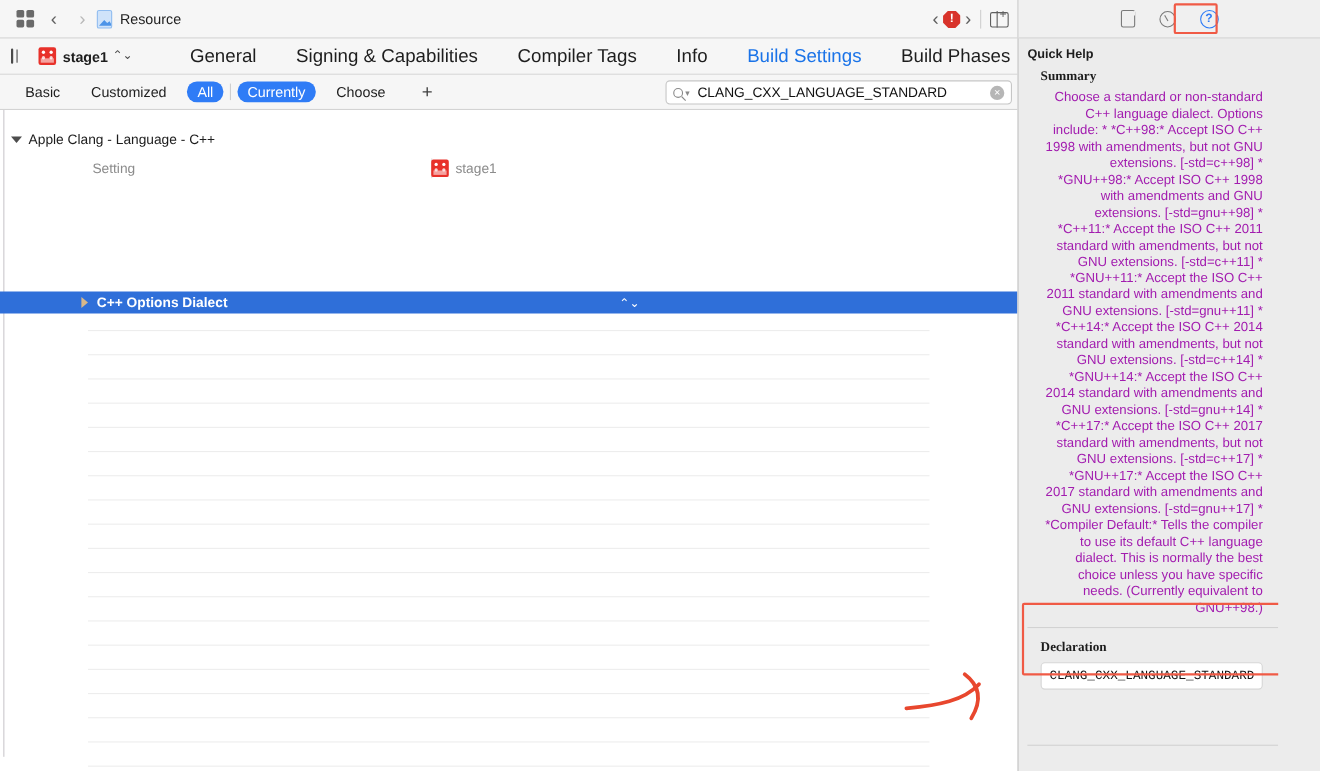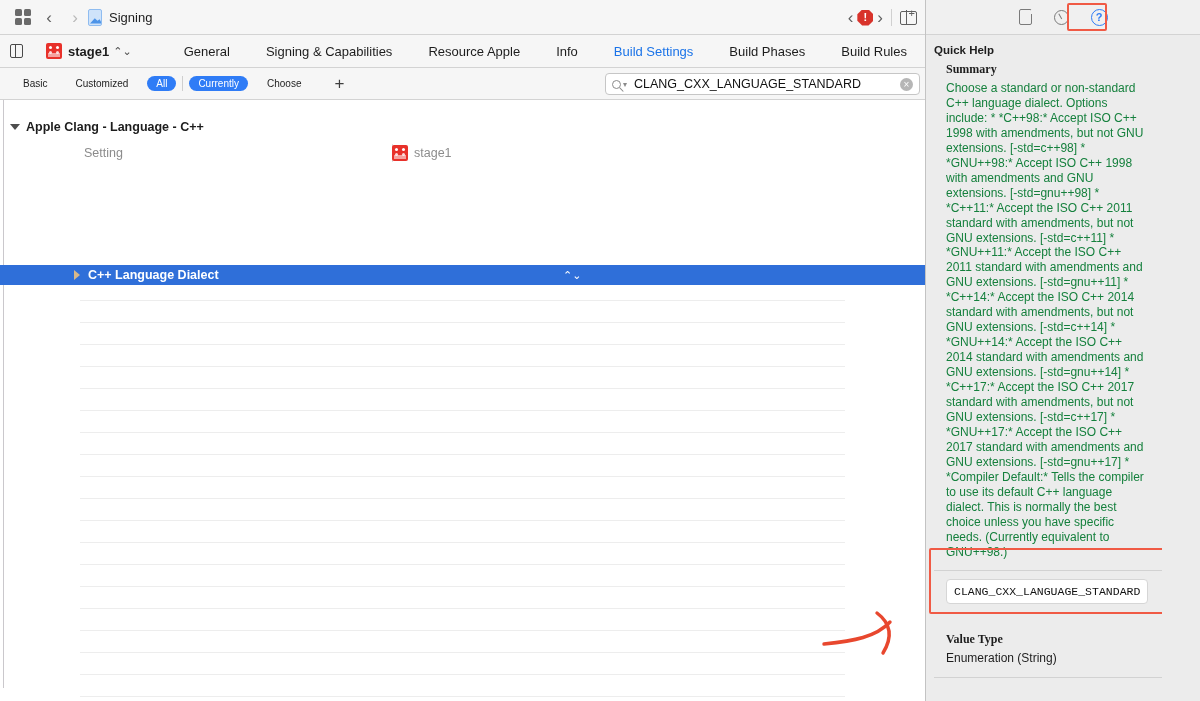--- a/index.html
+++ b/index.html
@@ -99,33 +99,33 @@
     box-shadow: 7px 0 0 #fff, 0 5px 0 rgba(255,255,255,.8), 7px 5px 0 rgba(255,255,255,.8);
   }
   .target-icon::after {
     content: ""; position: absolute; left: 2px; bottom: 2px; width: 12px; height: 4px;
     background: rgba(255,255,255,.55);
   }
   .target-name { font-size: 13px; font-weight: bold; color: #1d1d1d; margin-left: 6px; }
   .stepper { font-size: 11px; color: #4c4c4c; margin-left: 4px; line-height: 1; }
 
   .tabs { display: flex; align-items: center; margin-left: 34px; }
-  .tab { font-size: 13px; color: #1d1d1d; padding: 0 18px; cursor: default; white-space: nowrap; }
+  .tab { font-size: 17px; color: #1d1d1d; padding: 0 18px; cursor: default; white-space: nowrap; }
   .tab.active { color: #1a73e8; }
 
   
   .filterbar {
     height: 32px; width: 925px;
     background: #f6f6f6;
     border-bottom: 1px solid #d3d3d3;
     display: flex; align-items: center;
     position: relative;
   }
   .fbtn {
-    font-size: 10px; color: #1d1d1d;
+    font-size: 13px; color: #1d1d1d;
     padding: 2px 9px; border-radius: 9px; cursor: default; white-space: nowrap;
   }
   .fbtn.sel { background: #2f7cf6; color: #ffffff; }
   .fsep { width: 1px; height: 15px; background: #cfcfcf; margin: 0 6px; }
   .plus { font-size: 17px; color: #3f3f3f; padding: 0 10px; line-height: 1; }
 
   .searchfield {
     position: absolute; left: 605px; top: 5px;
     width: 315px; height: 22px;
     background: #ffffff; border: 1px solid #c6c6c6; border-radius: 4px;
@@ -151,21 +151,21 @@
   .leftrule { position: absolute; left: 3px; top: 0; width: 1px; height: 588px; background: #cac8cc; }
 
   .group-row {
     position: absolute; left: 0; top: 17px; height: 20px; display: flex; align-items: center;
     padding-left: 10px;
   }
   .disclosure-down {
     width: 0; height: 0; border-left: 5px solid transparent; border-right: 5px solid transparent;
     border-top: 6px solid #4d4d4d; margin-right: 6px;
   }
-  .group-label { font-size: 12.5px; font-weight: bold; color: #1d1d1d; }
+  .group-label { font-size: 12.5px; font-weight: normal; color: #1d1d1d; }
 
   .head-row {
     position: absolute; left: 0; top: 42px; width: 925px; height: 22px;
     display: flex; align-items: center;
   }
   .col-setting { position: absolute; left: 84px; font-size: 12.5px; color: #8c8c8c; }
   .col-div { position: absolute; left: 392px; top: 2px; width: 1px; height: 18px; background: #e0e0e0; }
   .col-target { position: absolute; left: 392px; display: flex; align-items: center; }
   .col-target .tname { font-size: 12.5px; color: #8c8c8c; margin-left: 6px; }
 
@@ -218,21 +218,21 @@
     color: #2f7cf6; font-size: 11px; font-weight: bold;
     display: flex; align-items: center; justify-content: center;
   }
   .hl-box { position: absolute; border: 2px solid #f05a45; border-radius: 2px; }
   #hl-help { left: 141px; top: 3px; width: 40px; height: 28px; }
 
   .insp-body { position: relative; width: 236px; height: 666px; overflow: hidden; }
   .qh-header { font-size: 11.5px; font-weight: bold; color: #1d1d1d; padding: 9px 0 0 8px; }
   .qh-section { padding: 6px 14px 0 20px; }
   .qh-h { font-size: 12px; font-weight: bold; color: #1d1d1d; margin-bottom: 4px; font-family: Liberation Serif, serif; }
-  .qh-p { font-size: 12px; color: #15803d; line-height: 14.95px; }
+  .qh-p { font-size: 12px; color: #a21caf; line-height: 14.95px; text-align: right; }
   .qh-divider { height: 1px; background: #d2d2d2; margin: 10px 0 0 8px; }
 
   .decl-wrap { position: relative; margin-top: 8px; }
   .decl-field {
     margin: 6px 14px 0 20px; height: 25px;
     background: #fff; border: 1px solid #d6d6d6; border-radius: 4px;
     display: flex; align-items: center; padding: 0 7px;
     font-family: "Liberation Mono", monospace; font-size: 11.5px; color: #111;
   }
   #hl-decl { left: 3px; top: 513px; width: 266px; height: 66px; }
@@ -257,21 +257,21 @@
               <i></i>
             </span>
         </div>
         <div class="icon-btn">
           <span class="chev">‹</span>
         </div>
         <div class="icon-btn">
           <span class="chev dim">›</span>
         </div>
         <span class="doc-icon"></span>
-        <span class="proj-name">Signing</span>
+        <span class="proj-name">Resource</span>
       </div>
       <div class="tb-right">
         <span class="chev">‹</span>
         <span class="err-badge">
             <span>!</span>
           </span>
         <span class="chev">›</span>
         <span class="tb-sep"></span>
         <span class="panel-icon"></span>
       </div>
@@ -280,21 +280,21 @@
     <div class="tabbar">
       <span class="sb-toggle"></span>
       <div class="target-chip">
         <span class="target-icon"></span>
         <span class="target-name">stage1</span>
         <span class="stepper">⌃⌄</span>
       </div>
       <div class="tabs">
         <span class="tab">General</span>
         <span class="tab">Signing &amp; Capabilities</span>
-        <span class="tab">Resource Apple</span>
+        <span class="tab">Compiler Tags</span>
         <span class="tab">Info</span>
         <span class="tab active">Build Settings</span>
         <span class="tab">Build Phases</span>
         <span class="tab">Build Rules</span>
       </div>
     </div>
 
     <div class="filterbar">
       <span style="width:14px"></span>
       <span class="fbtn">Basic</span>
@@ -329,21 +329,21 @@
         <span class="col-setting">Setting</span>
         <span class="col-div"></span>
         <span class="col-target">
           <span class="target-icon"></span>
           <span class="tname">stage1</span>
         </span>
       </div>
 
       <div class="sel-row">
         <span class="disclosure-right"></span>
-        <span class="sel-name">C++ Language Dialect</span>
+        <span class="sel-name">C++ Options Dialect</span>
         <span class="sel-value">GNU++11 [-std=gnu++11]</span>
         <span class="sel-stepper">⌃⌄</span>
       </div>
 
       <div id="empty-rows">
           <div class="sepline" style="top: 200px;"></div>
           <div class="sepline" style="top: 222px;"></div>
           <div class="sepline" style="top: 244px;"></div>
           <div class="sepline" style="top: 266px;"></div>
           <div class="sepline" style="top: 288px;"></div>
@@ -382,25 +382,24 @@
       <div class="qh-header">Quick Help</div>
 
       <div class="qh-section">
         <div class="qh-h">Summary</div>
         <div class="qh-p">Choose a standard or non-standard C++ language dialect. Options include: * *C++98:* Accept ISO C++ 1998 with amendments, but not GNU extensions. [-std=c++98] * *GNU++98:* Accept ISO C++ 1998 with amendments and GNU extensions. [-std=gnu++98] * *C++11:* Accept the ISO C++ 2011 standard with amendments, but not GNU extensions. [-std=c++11] * *GNU++11:* Accept the ISO C++ 2011 standard with amendments and GNU extensions. [-std=gnu++11] * *C++14:* Accept the ISO C++ 2014 standard with amendments, but not GNU extensions. [-std=c++14] * *GNU++14:* Accept the ISO C++ 2014 standard with amendments and GNU extensions. [-std=gnu++14] * *C++17:* Accept the ISO C++ 2017 standard with amendments, but not GNU extensions. [-std=c++17] * *GNU++17:* Accept the ISO C++ 2017 standard with amendments and GNU extensions. [-std=gnu++17] * *Compiler Default:* Tells the compiler to use its default C++ language dialect. This is normally the best choice unless you have specific needs. (Currently equivalent to GNU++98.)</div>
       </div>
 
       <div class="qh-divider"></div>
 
       <div class="decl-wrap">
+        <div class="qh-section" style="padding-top:2px">
+          <div class="qh-h">Declaration</div>
+        </div>
         <div class="decl-field">CLANG_CXX_LANGUAGE_STANDARD</div>
       </div>
 
-      <div class="qh-section vt-wrap">
-        <div class="qh-h">Value Type</div>
-        <div class="qh-val">Enumeration (String)</div>
-      </div>
 
       <div class="bottom-div"></div>
       <span class="hl-box" id="hl-decl"></span>
     </div>
   </div>
 </div>
 
 </body></html>

